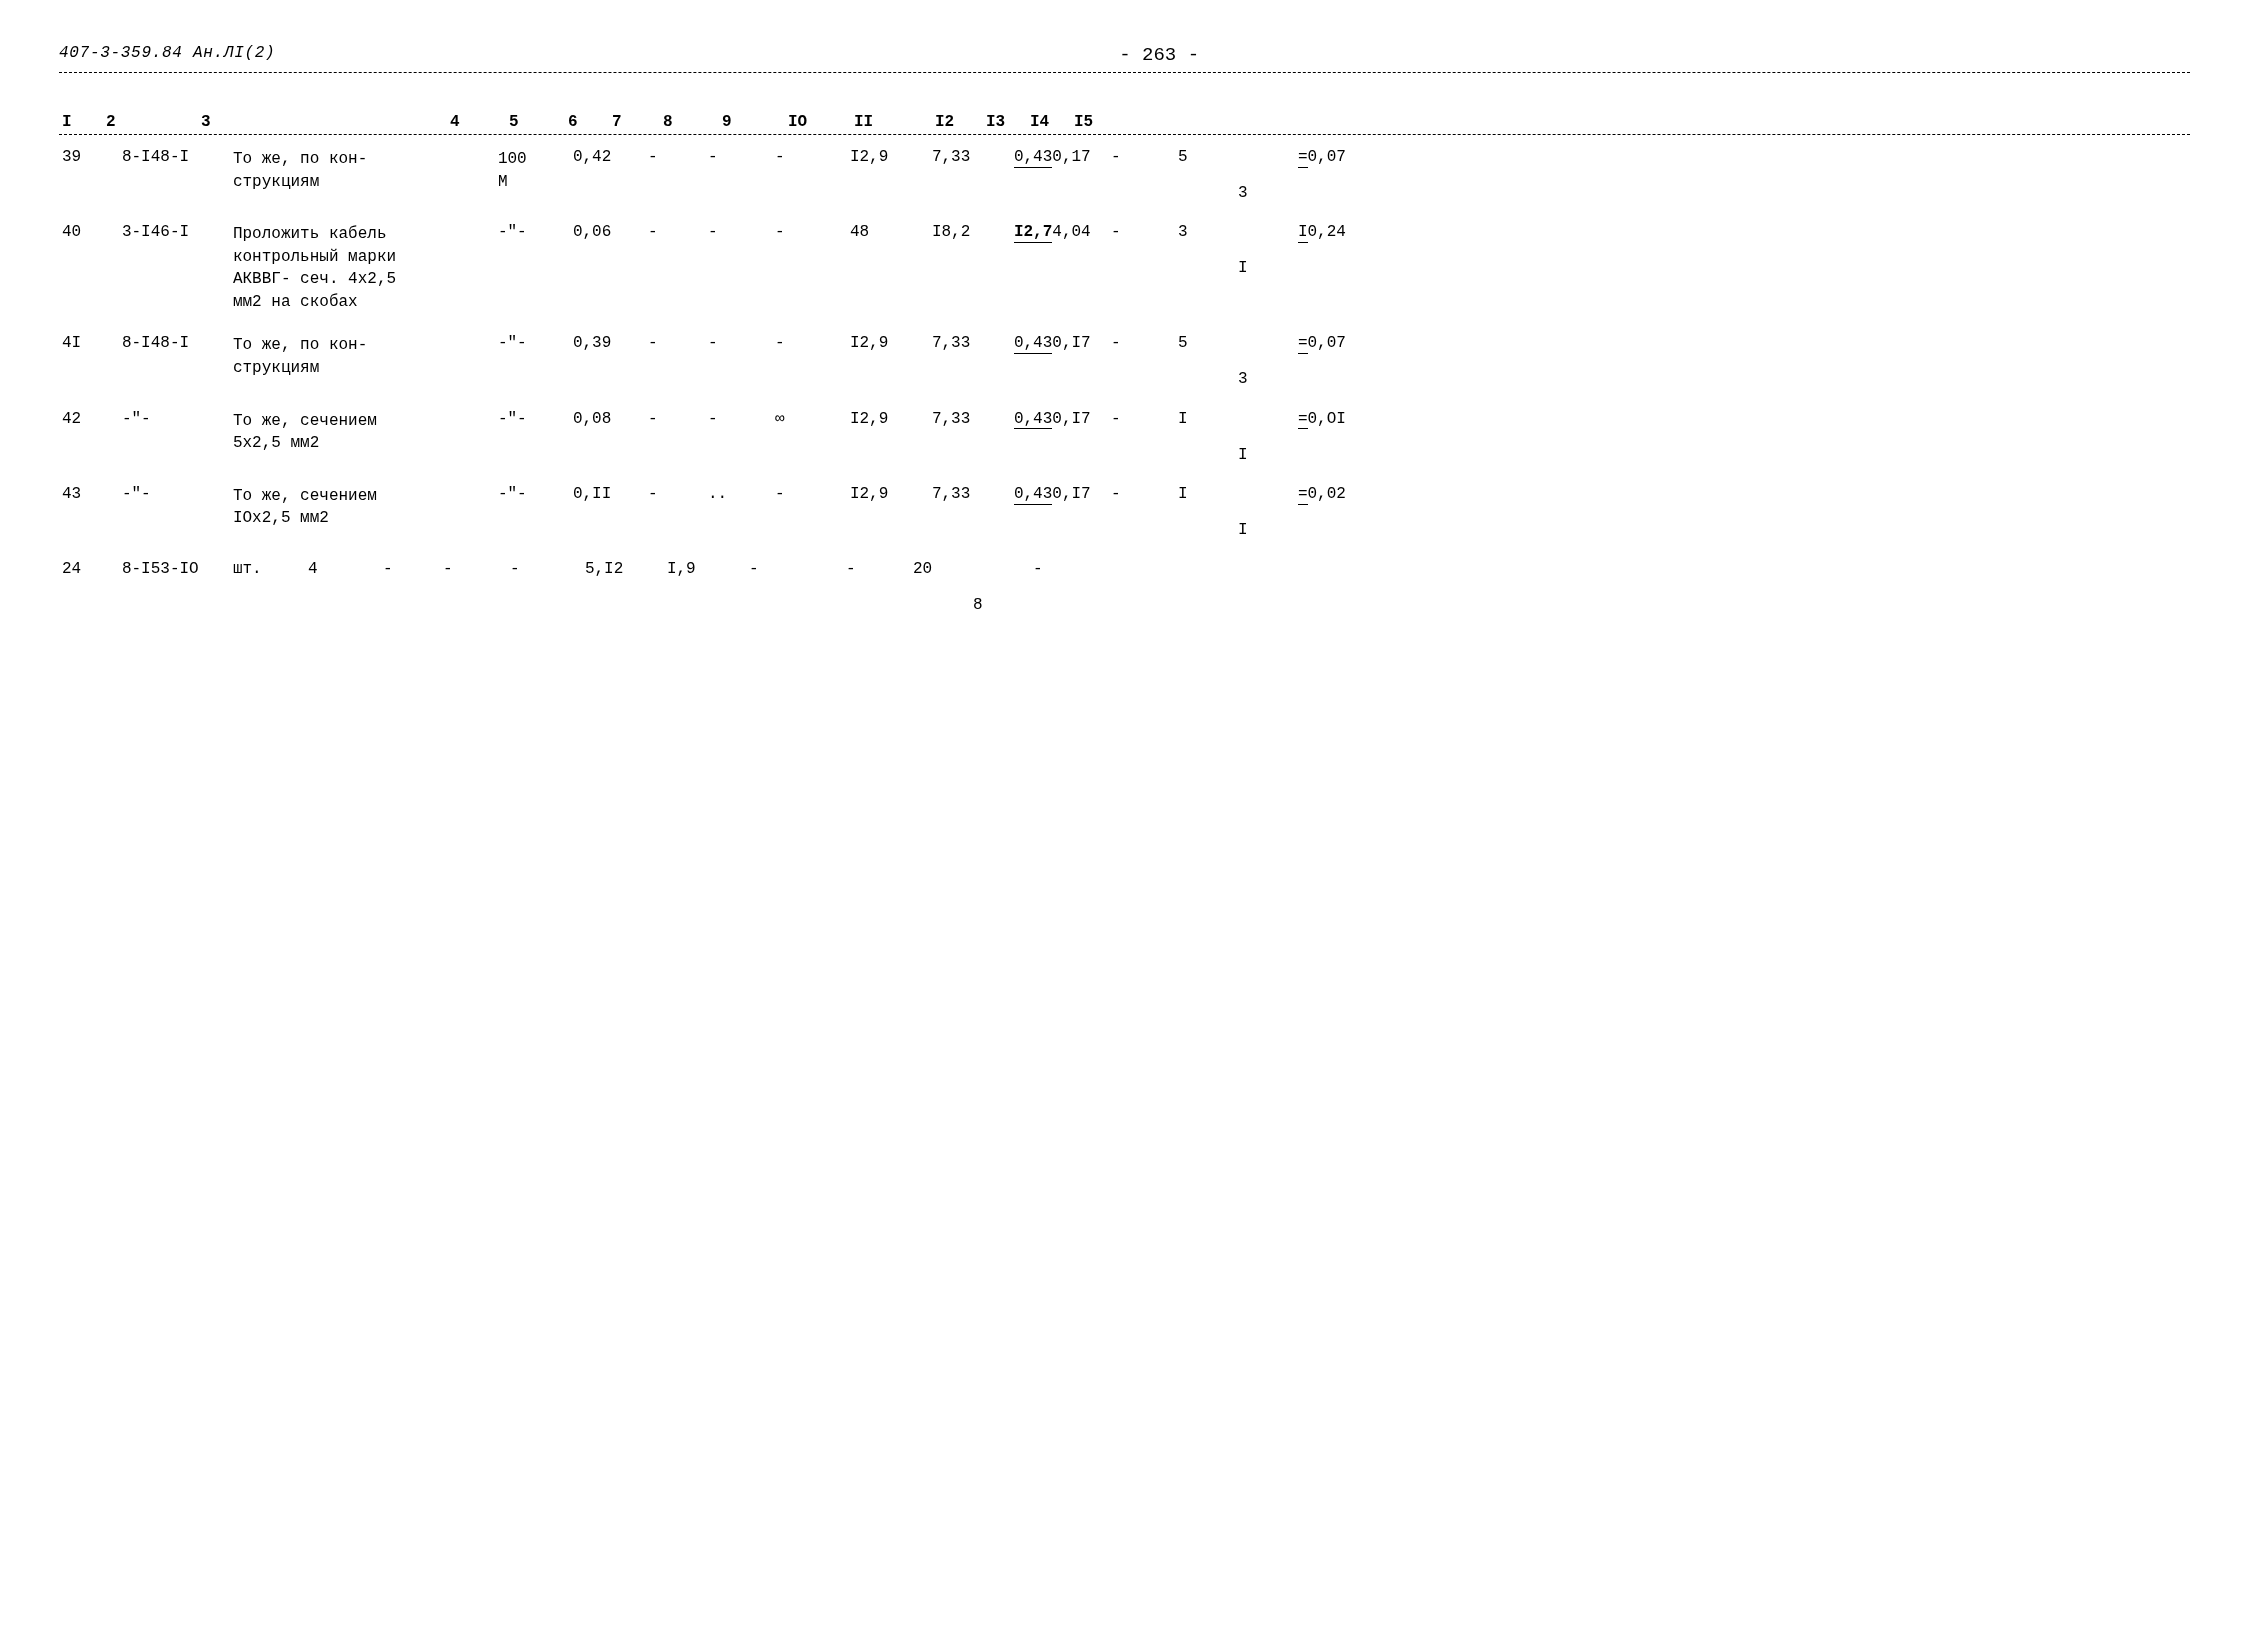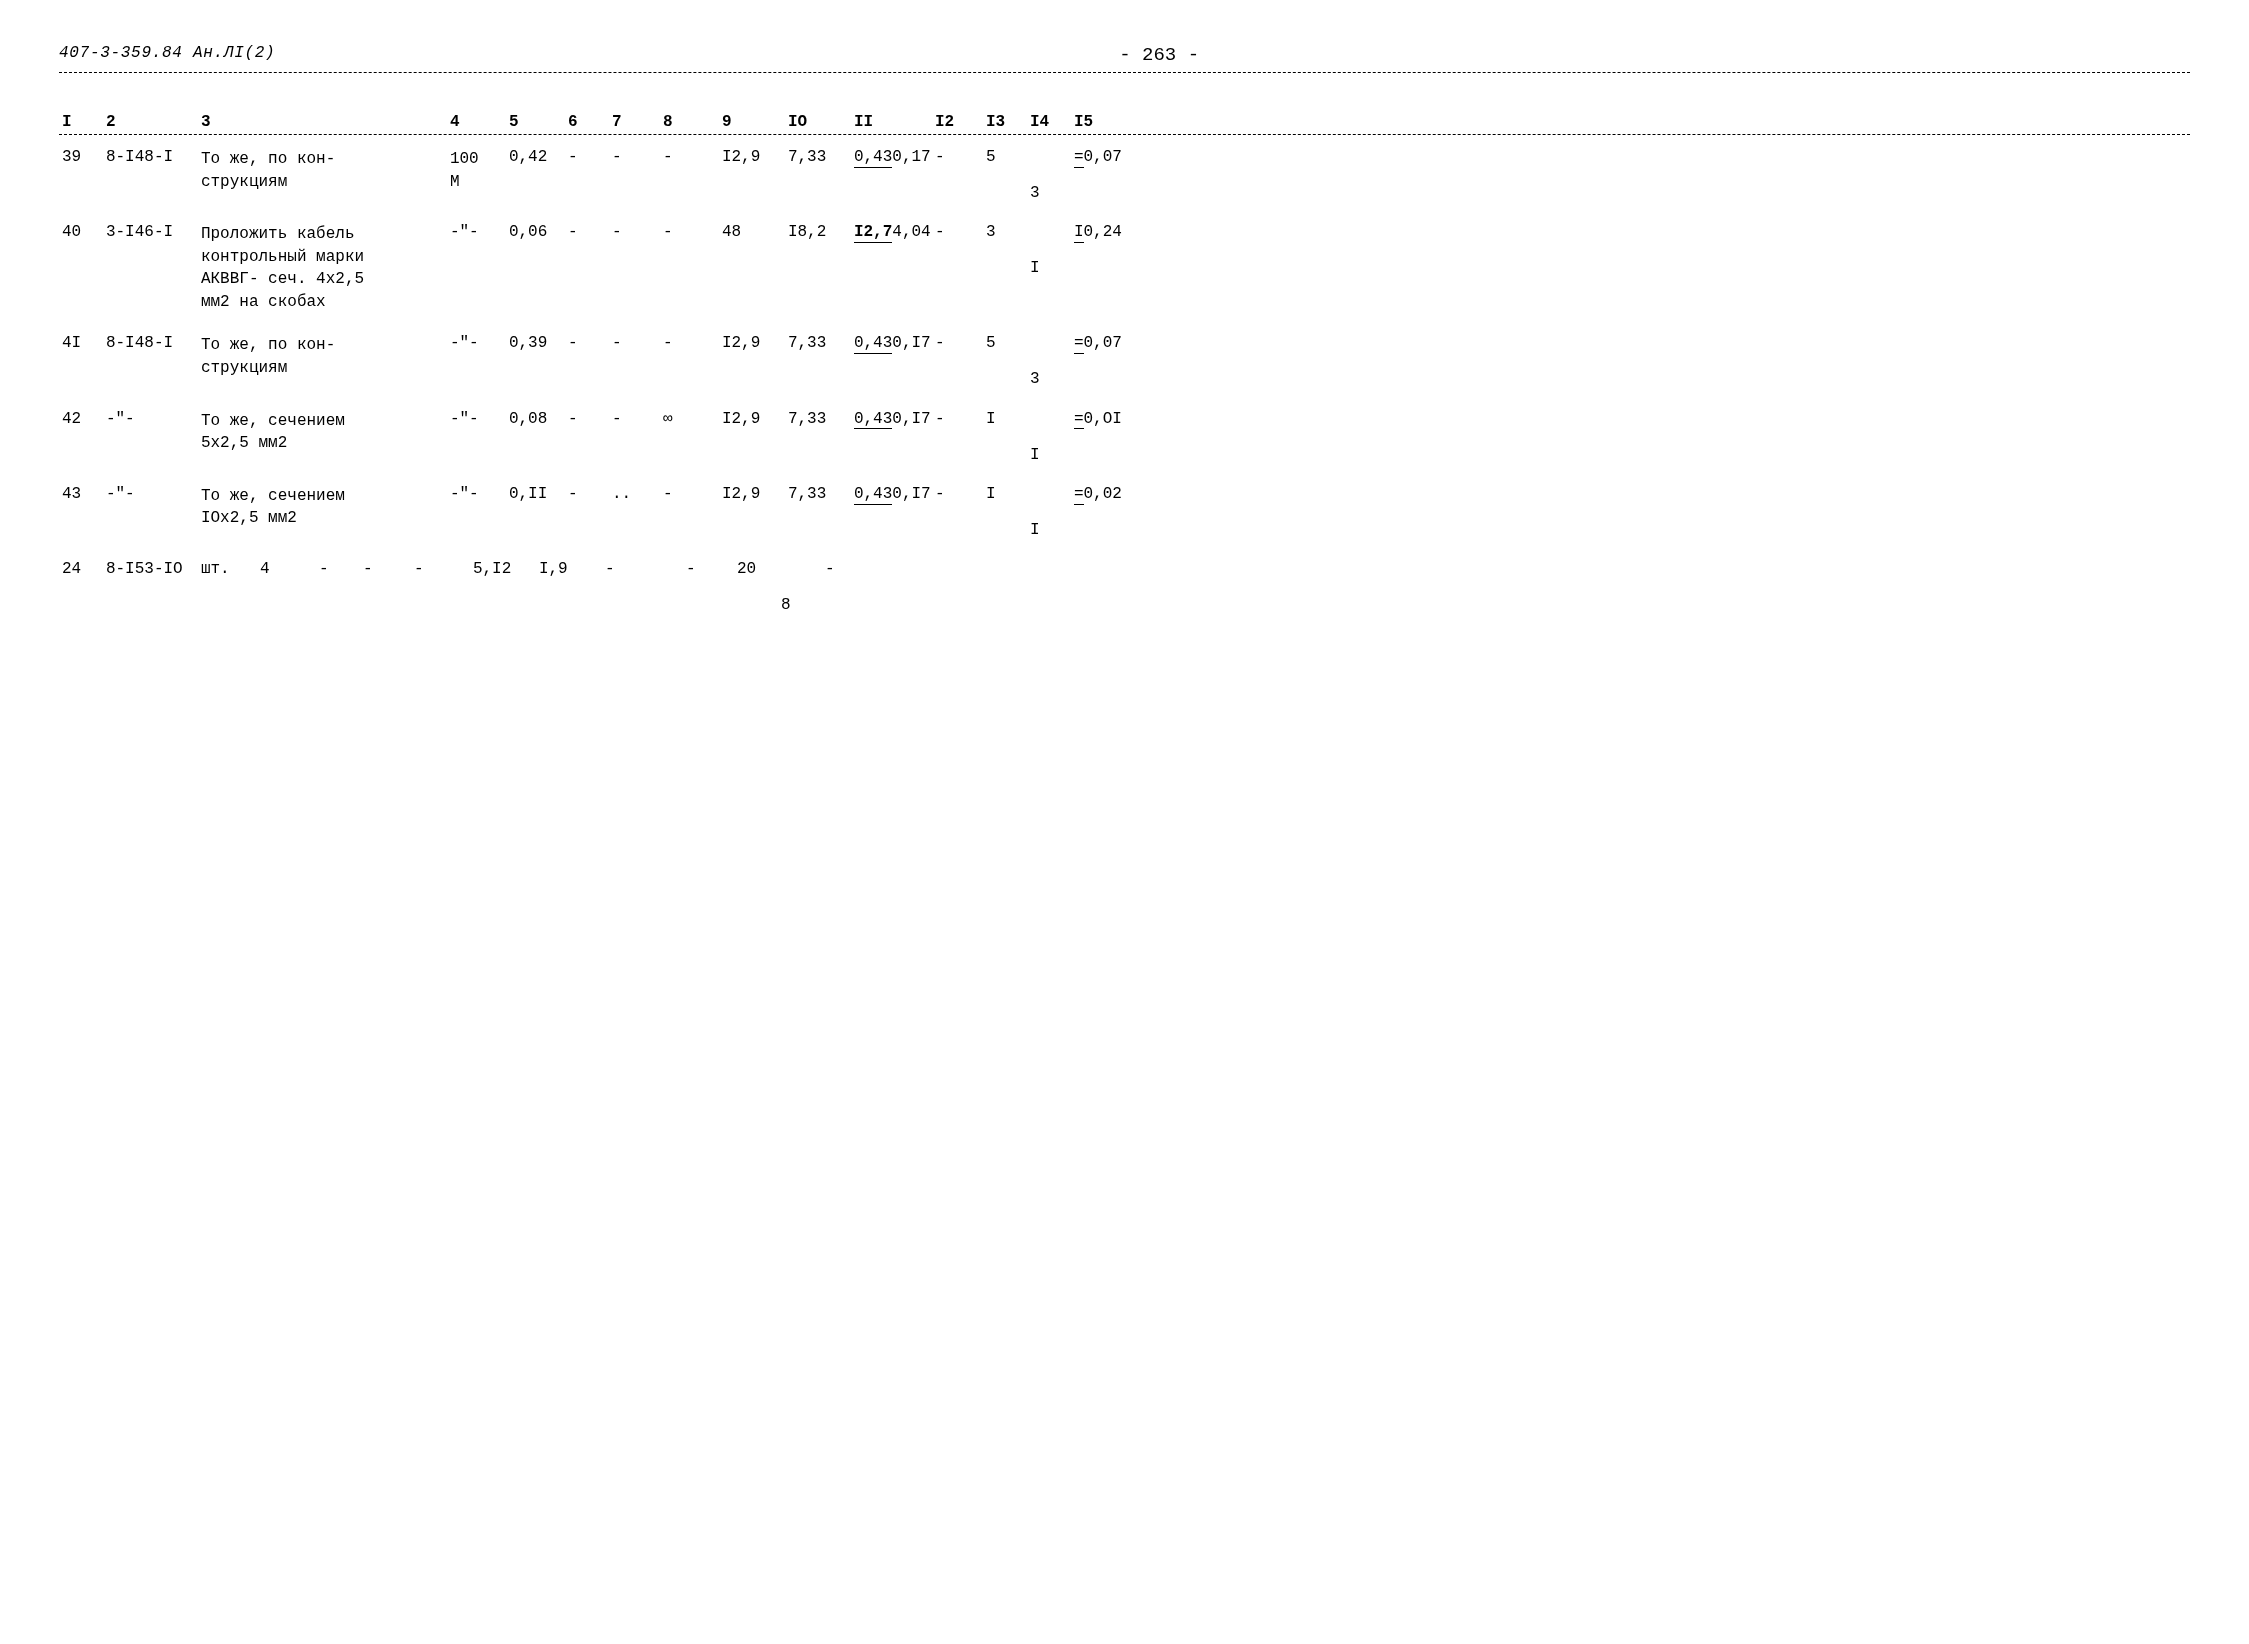--- a/index.html
+++ b/index.html
@@ -36,20 +36,21 @@
       font-weight: bold;
       font-size: 16px;
     }
     .table-body { width: 100%; }
     .data-row {
       display: flex;
       align-items: flex-start;
       border-bottom: 0.7px solid transparent;
       padding: 13px 0 7.3px 0;
       min-height: 51px;
+      gap: 16px;
     }
     .cell {
       flex-shrink: 0;
       padding: 0 2.9px;
       vertical-align: top;
     }
     
     .c1  { width: 44px; }
     .c2  { width: 95px; }
     .c3  { width: 249px; }

